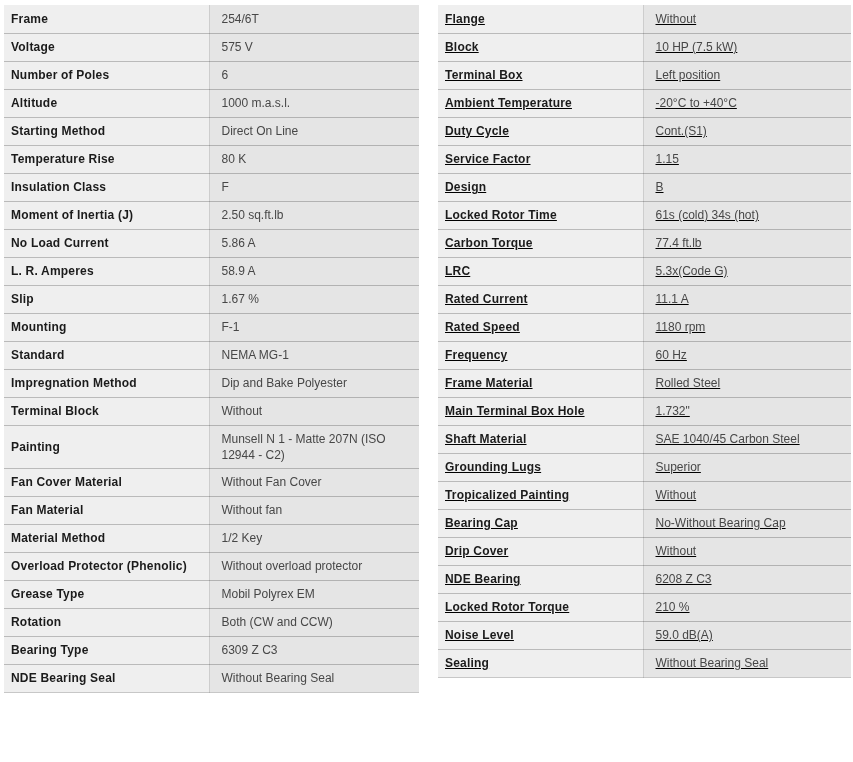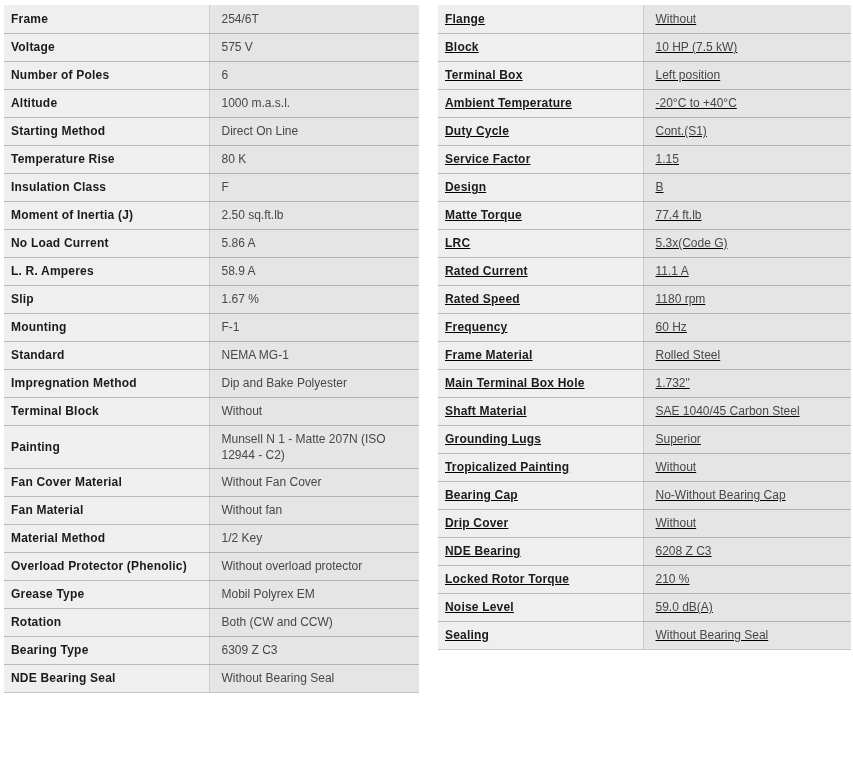--- a/index.html
+++ b/index.html
@@ -212,23 +212,27 @@
   <tr class="spec-row">
     <th class="label-cell" scope="row">Service Factor</th>
     <td class="value-cell">1.15</td>
   </tr>
 
   <tr class="spec-row">
     <th class="label-cell" scope="row">Design</th>
     <td class="value-cell">B</td>
   </tr>
 
-
-  <tr class="spec-row">
-    <th class="label-cell" scope="row">Matte Torque</th>
+  <tr class="spec-row">
+    <th class="label-cell" scope="row">Locked Rotor Time</th>
+    <td class="value-cell">61s (cold) 34s (hot)</td>
+  </tr>
+
+  <tr class="spec-row">
+    <th class="label-cell" scope="row">Carbon Torque</th>
     <td class="value-cell">77.4 ft.lb</td>
   </tr>
 
   <tr class="spec-row">
     <th class="label-cell" scope="row">LRC</th>
     <td class="value-cell">5.3x(Code G)</td>
   </tr>
 
   <tr class="spec-row">
     <th class="label-cell" scope="row">Rated Current</th>

